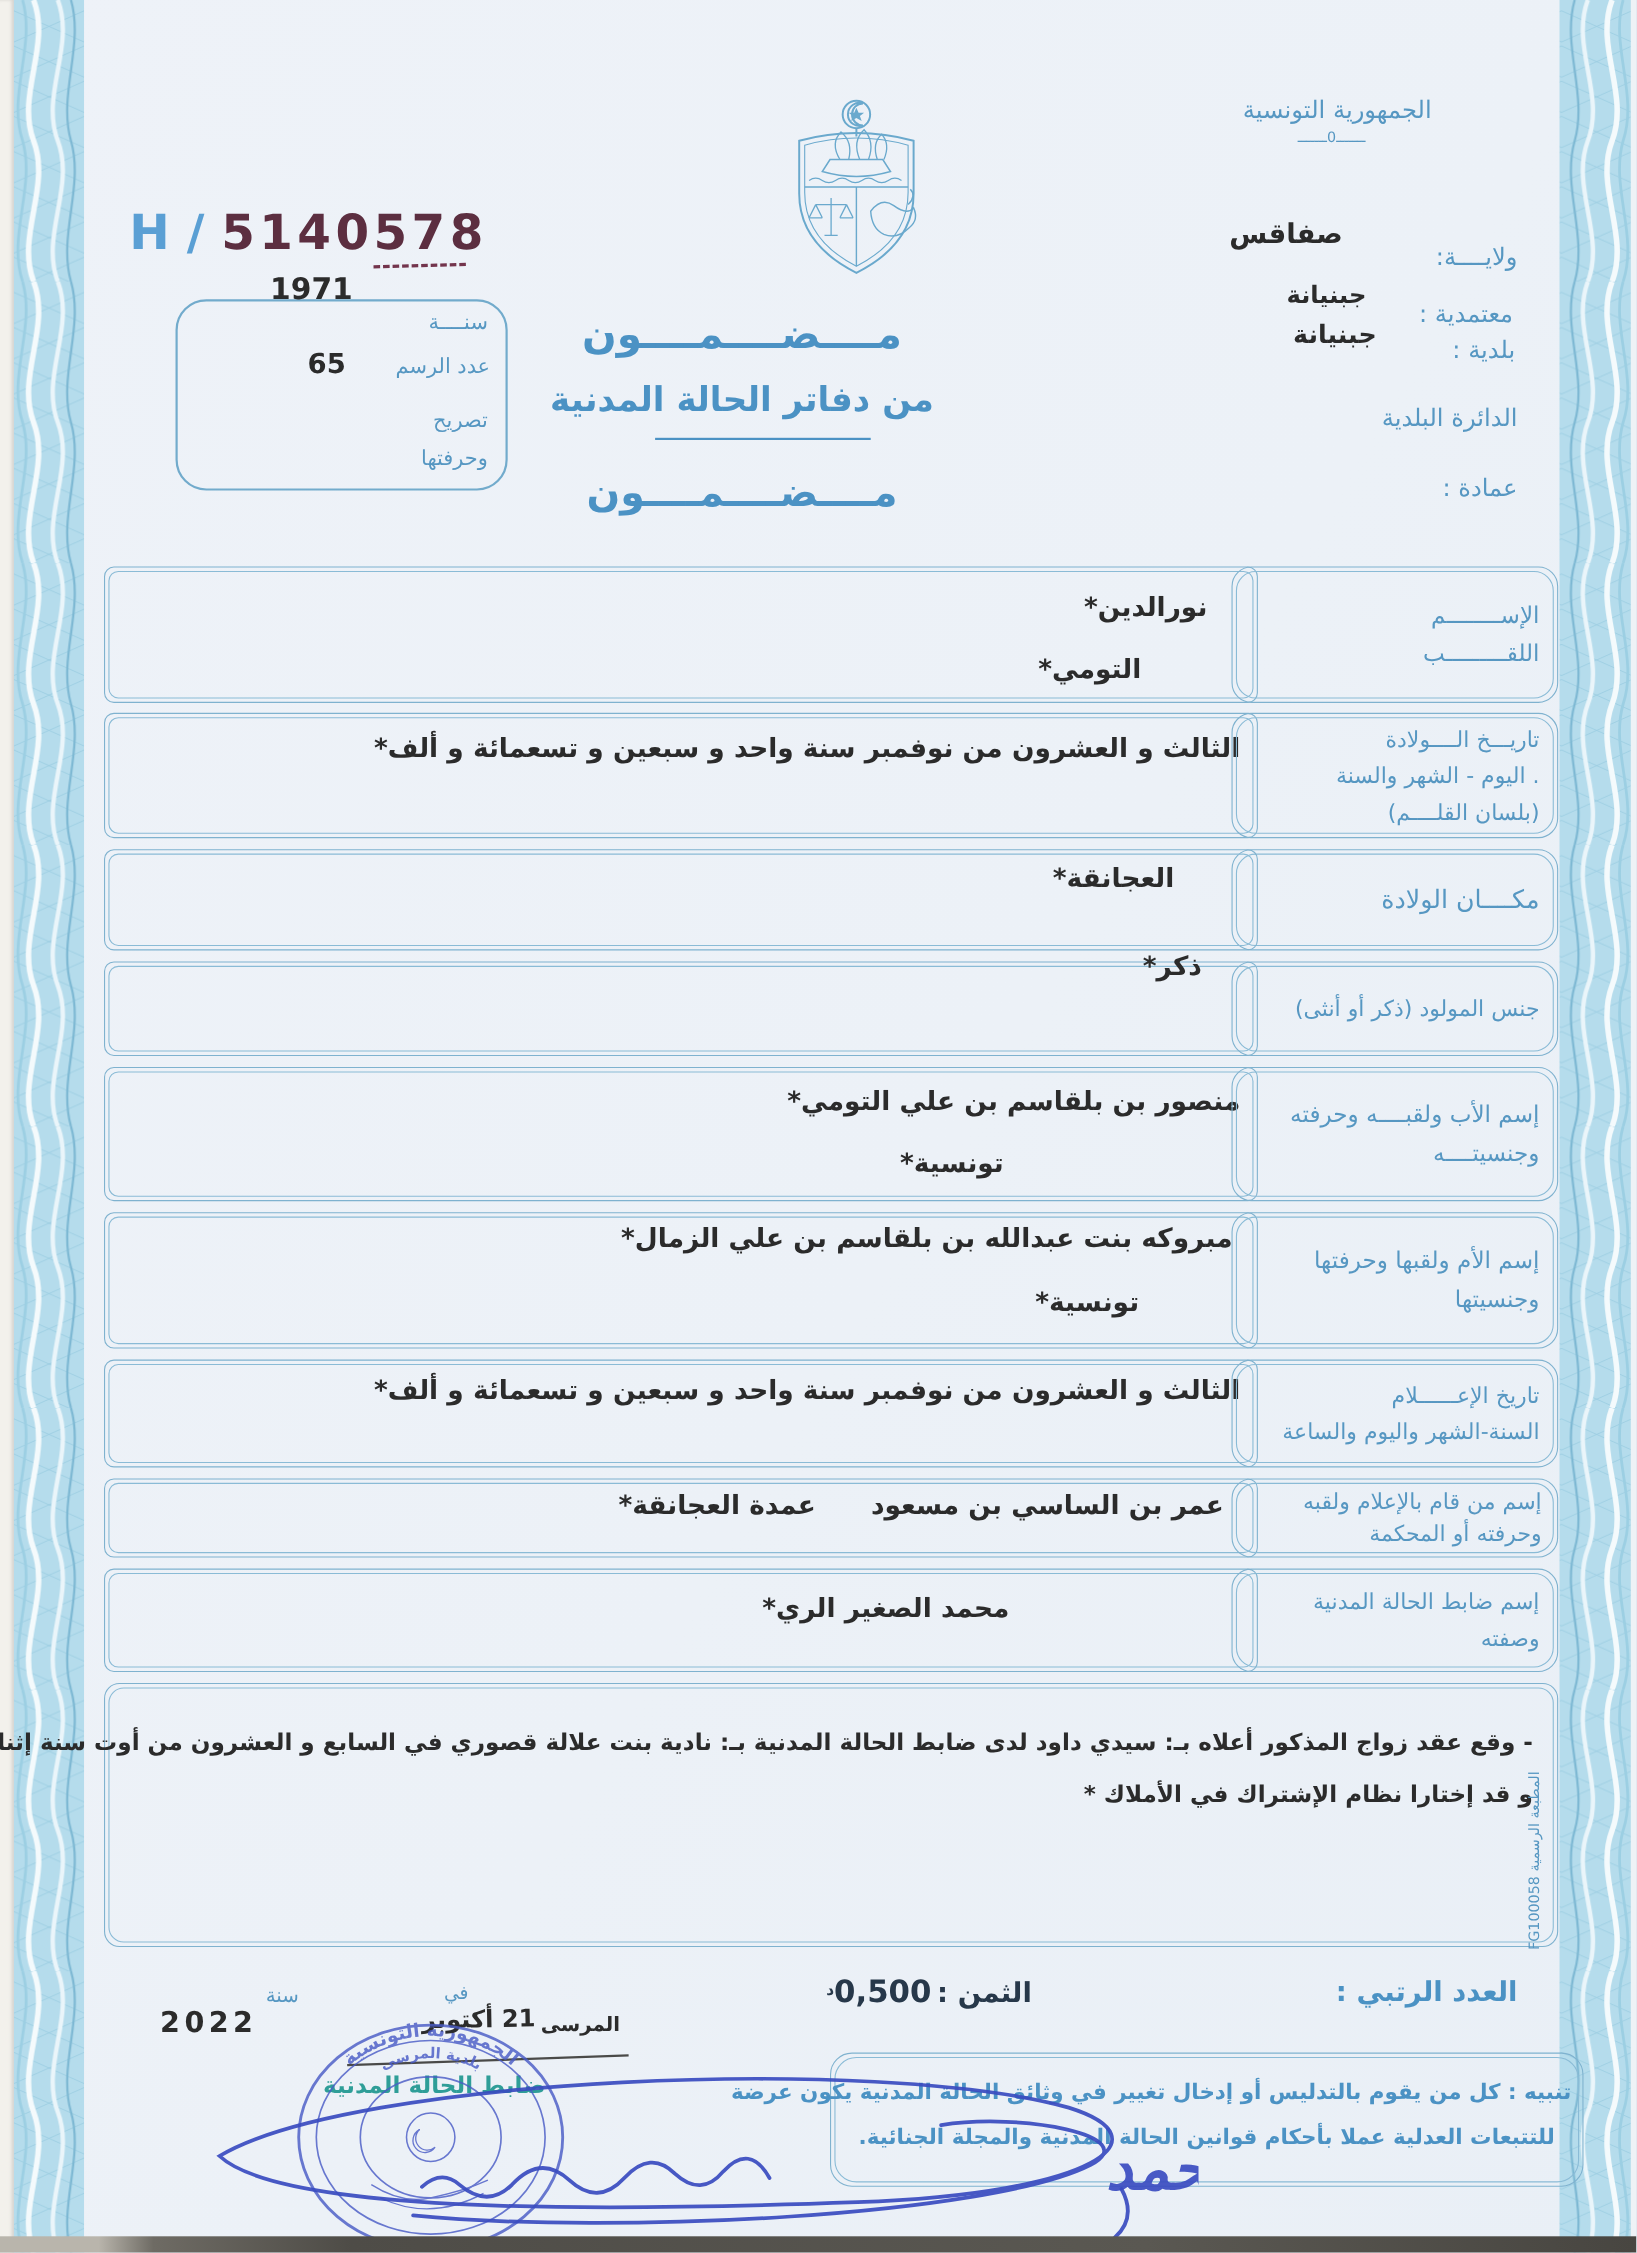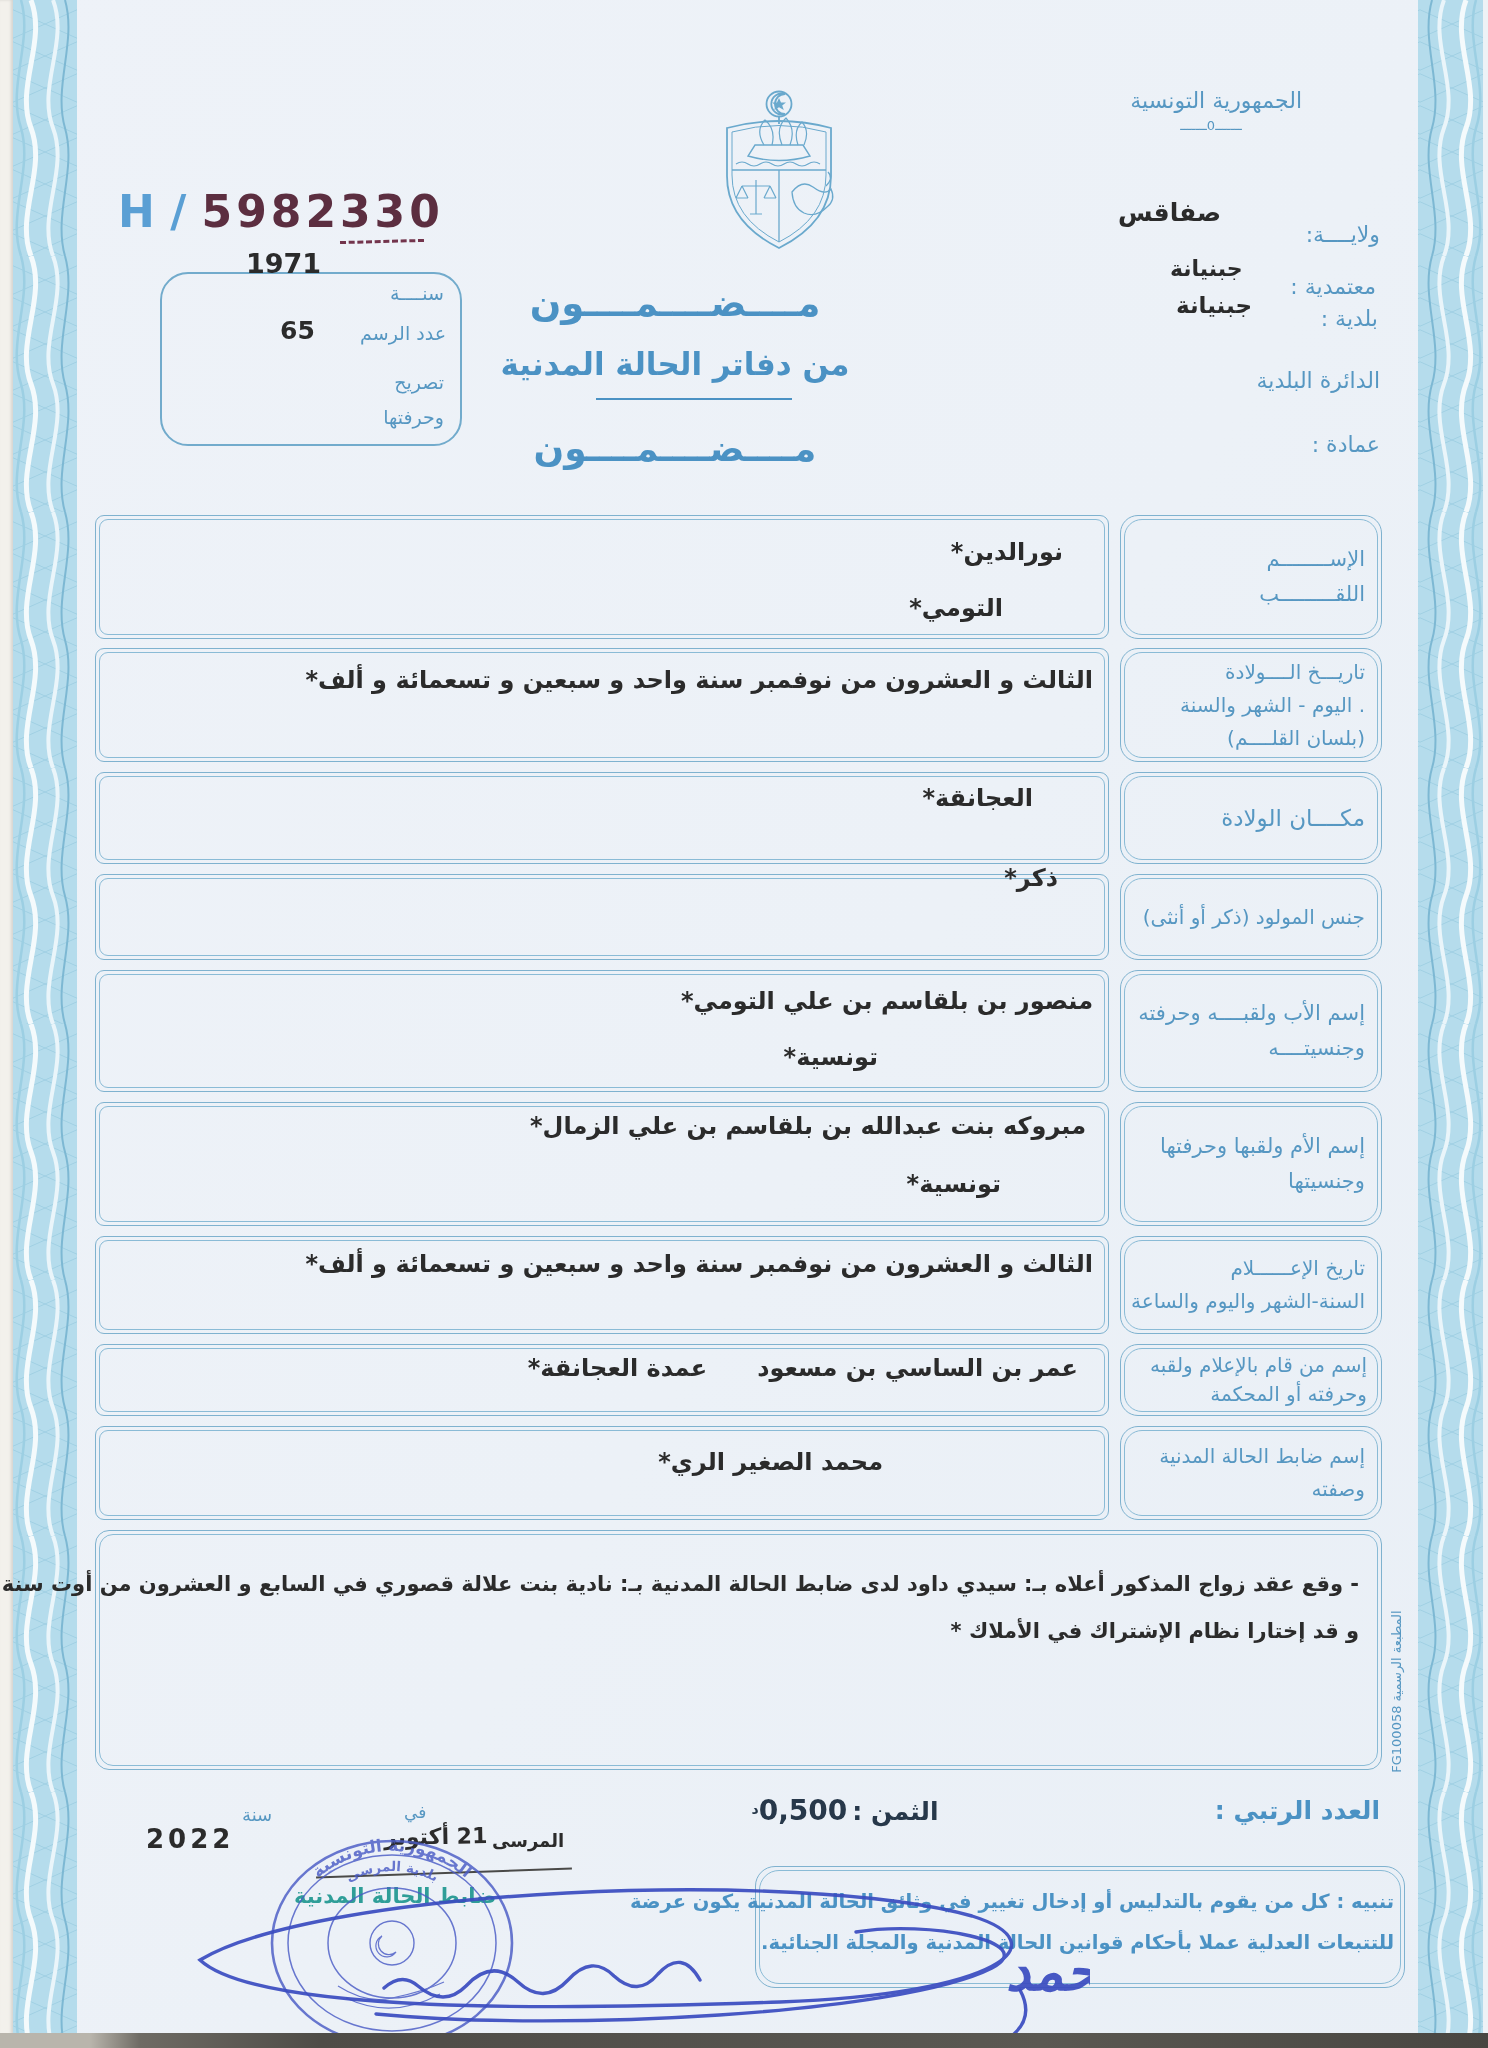--- a/index.html
+++ b/index.html
@@ -11,21 +11,21 @@
   .edgeL{left:0;top:0;bottom:0;width:13px;background:#f3f1ec;box-shadow:inset -2px 0 3px rgba(0,0,0,.12);z-index:1;}
   .bandL{left:13px;top:0;bottom:0;width:64px;z-index:1;}
   .bandR{right:4px;top:0;bottom:0;width:66px;z-index:1;transform:scaleX(-1);}
   .edgeR{right:0;top:0;bottom:0;width:5px;background:#eef2f6;z-index:1;}
   .scanedge{left:0;right:0;bottom:0;height:15px;z-index:9;
         background:linear-gradient(90deg,#b9b5ac 0 90px,#6e6b64 140px,#4e4c47 320px,#5a5852 70%,#484641 100%);}
   
   .blue{color:#5697c2;}
   .tblue{color:#4b92c4;}
   .typed{color:#2b2b2b;font-weight:bold;}
-  .dbox{position:absolute;border:1.6px solid #7fb2cf;border-radius:9px;z-index:2;}
+  .dbox{position:absolute;border:1.6px solid #7fb2cf;border-radius:9px;z-index:2;padding-left:35px;}
   .dbox::before{content:"";position:absolute;inset:3px;border:1.2px solid #8abbd6;border-radius:inherit;pointer-events:none;}
   .lboxr{border-radius:18px;}
   .val{position:absolute;text-align:right;font-weight:bold;font-size:24px;color:#2b2b2b;line-height:50px;white-space:nowrap;z-index:3;}
   .val div+div{margin-right:var(--l2,0px);}
   .lab{position:absolute;inset:6px 16px 6px 10px;display:flex;flex-direction:column;justify-content:center;gap:4px;
        text-align:right;color:#5697c2;font-size:21px;line-height:31px;}
   .lab.sp{justify-content:center;}
   .lab.small{font-size:20px;line-height:29px;}
   .hdr-label{position:absolute;color:#5697c2;font-size:22px;z-index:2;white-space:nowrap;}
   .hdr-value{position:absolute;color:#2b2b2b;font-weight:bold;z-index:2;white-space:nowrap;}
@@ -56,21 +56,21 @@
   </svg>
   <svg class="abs bandR" width="66" height="2048" preserveAspectRatio="none">
     <rect width="66" height="2048" fill="url(#gp)"></rect>
   </svg>
   <div class="abs edgeR"></div>
 
   <div class="abs hdr-label" style="right:186px;top:88px;font-size:22px;">الجمهورية التونسية</div>
   <div class="abs" style="right:232px;top:118px;width:90px;text-align:center;color:#5697c2;font-size:13px;">ـــــــ0ـــــــ</div>
 
   <div class="abs" dir="ltr" style="left:118px;top:186px;white-space:nowrap;z-index:3;">
-    <span style="color:#5a9fd4;font-size:44px;font-weight:bold;">H / </span><span style="color:#5c2e40;font-size:44px;font-weight:bold;letter-spacing:4px;">5982330</span>
+    <span style="color:#5a9fd4;font-size:44px;font-weight:bold;">H / </span><span style="color:#5c2e40;font-size:44px;font-weight:bold;letter-spacing:4px;">5140578</span>
   </div>
   <div class="abs" style="left:340px;top:240px;width:84px;border-bottom:3px dashed #73344c;transform:rotate(-1.5deg);z-index:3;"></div>
 
   <div class="abs typed" style="left:246px;top:248px;font-size:27px;z-index:3;">1971</div>
 
   <div class="abs" style="left:160px;top:272px;width:298px;height:170px;border:2px solid #72abcc;border-radius:28px;z-index:2;">
     <div class="abs blue" style="right:16px;top:8px;font-size:19px;">سنــــة</div>
     <div class="abs blue" style="right:14px;top:48px;font-size:19px;">عدد الرسم</div>
     <div class="abs typed" style="left:118px;top:42px;font-size:25px;">65</div>
     <div class="abs blue" style="right:16px;top:97px;font-size:19px;">تصريح</div>

